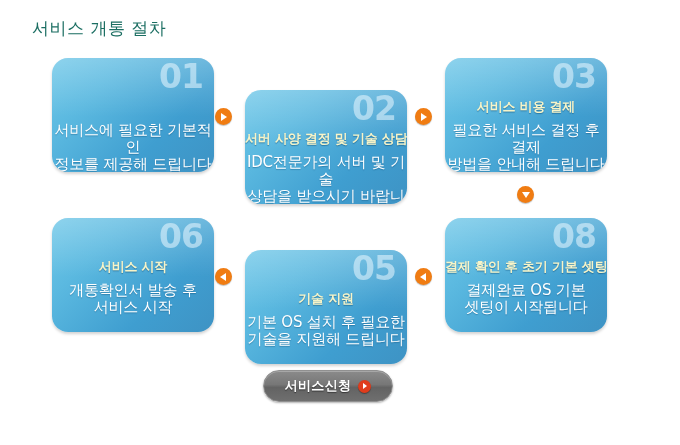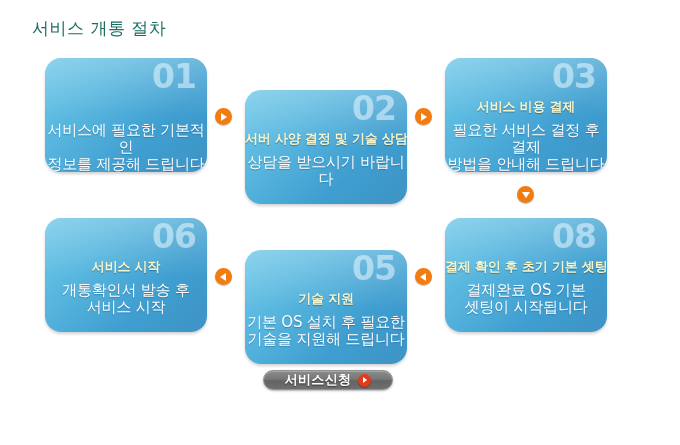--- a/index.html
+++ b/index.html
@@ -87,21 +87,21 @@
     text-align: center;
     font-size: 15px;
     color: #ffffff;
     line-height: 17px;
     letter-spacing: -0.2px;
     text-shadow: 0 1px 1px rgba(0,60,100,0.35);
     z-index: 3;
   }
 
   
-  .col-1 { left: 45px; text-decoration: underline; }
+  .col-1 { left: 52px; text-decoration: underline; }
   .col-2 { left: 245px; margin-top: 32px; }
   .col-3 { left: 445px; }
   .row-1 { top: 58px; }
   .row-2 { top: 218px; }
 
   
   .arrow {
     position: absolute;
     width: 17px;
     height: 17px;
@@ -139,21 +139,21 @@
   #arrow-3-4 { left: 517px; top: 186px; }
   #arrow-5-6 { left: 215px; top: 268px; }
   #arrow-4-5 { left: 415px; top: 268px; }
 
   
   #cta-button {
     position: absolute;
     left: 263px;
     top: 370px;
     width: 130px;
-    height: 20px;
+    height: 32px;
     border-radius: 16px;
     background: linear-gradient(180deg, #8b8b8b 0%, #777777 45%, #636363 55%, #6f6f6f 100%);
     border: 1px solid #909090;
     box-shadow: 0 1px 2px rgba(0,0,0,0.3), inset 0 1px 0 rgba(255,255,255,0.25);
     display: flex;
     align-items: center;
     justify-content: center;
     gap: 7px;
     cursor: pointer;
   }
@@ -194,20 +194,21 @@
     <div class="card-desc">
       <div>서비스에 필요한 기본적인</div>
       <div>정보를 제공해 드립니다</div>
     </div>
   </div>
 
   <div class="card col-2 row-1">
     <div class="card-number">02</div>
     <div class="card-title">서버 사양 결정 및 기술 상담</div>
     <div class="card-desc">
+      <div>IDC전문가의 서버 및 기술</div>
       <div>상담을 받으시기 바랍니다</div>
     </div>
   </div>
 
   <div class="card col-3 row-1">
     <div class="card-number">03</div>
     <div class="card-title">서비스 비용 결제</div>
     <div class="card-desc">
       <div>필요한 서비스 결정 후 결제</div>
       <div>방법을 안내해 드립니다</div>

